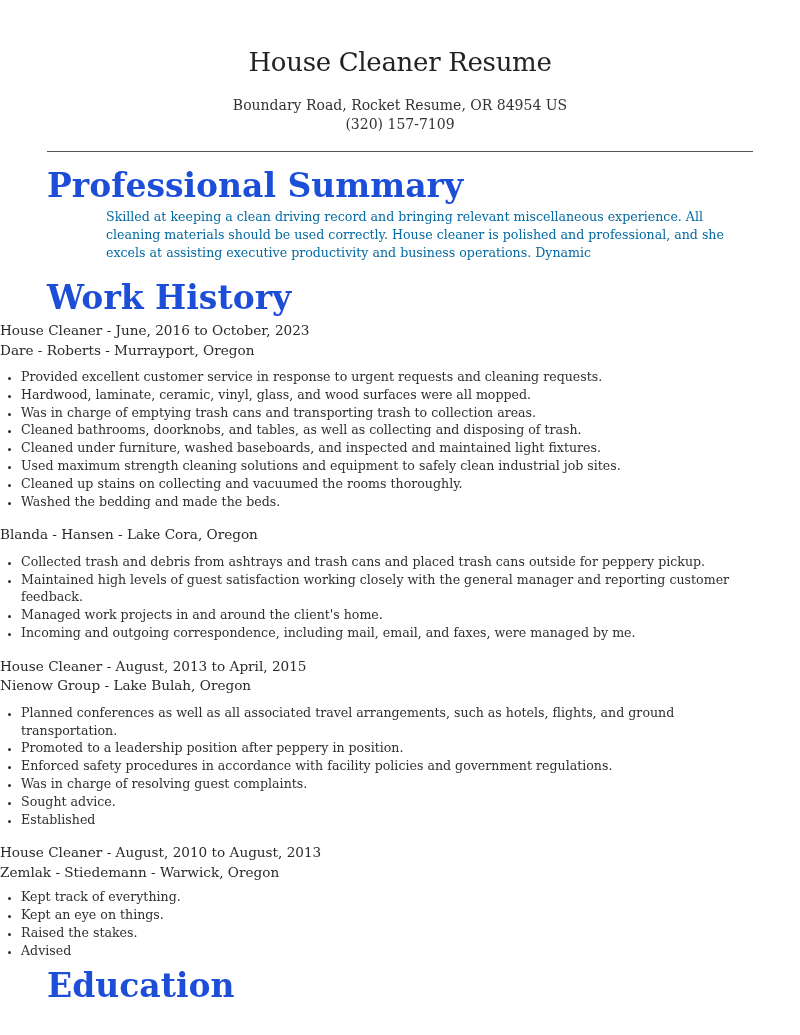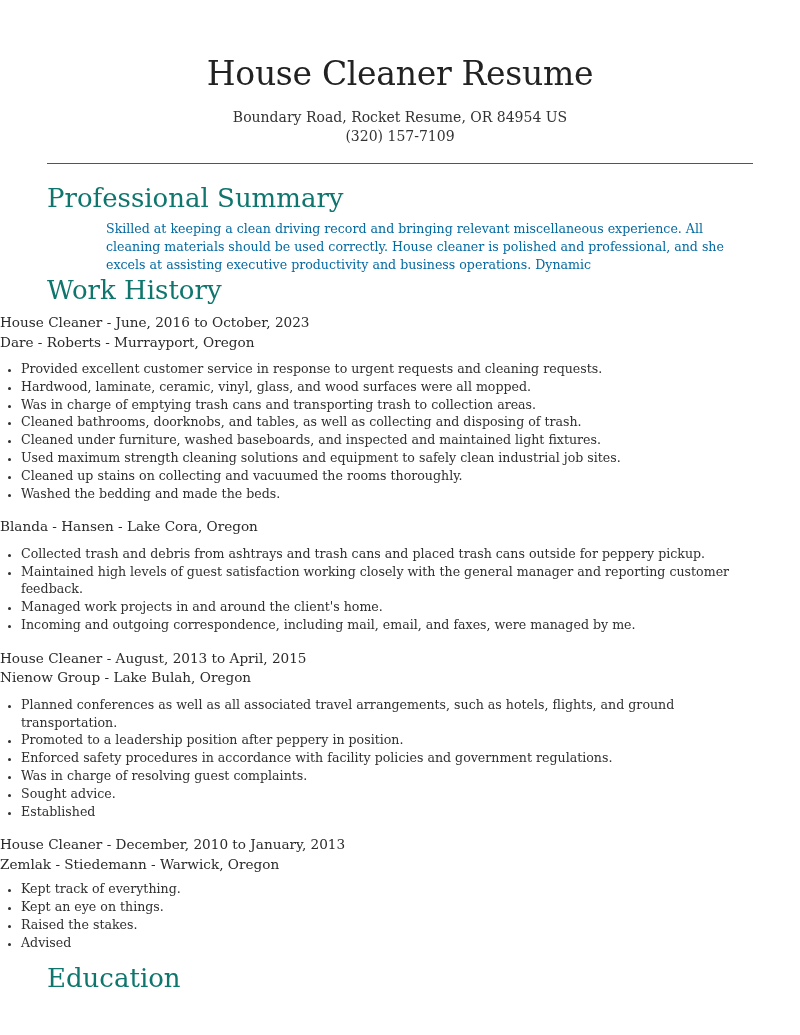--- a/index.html
+++ b/index.html
@@ -18,43 +18,43 @@
     .page {
       position: relative;
       width: 800px;
       height: 1035px;
     }
     .header {
       text-align: center;
       padding-top: 40px;
     }
     .name {
-      font-size: 33px;
+      font-size: 26px;
       font-weight: normal;
       color: #222;
-      margin: 12px;
+      margin: 0;
       line-height: 44px;
       letter-spacing: -0.3px;
     }
     .contact {
       margin-top: 12px;
       font-size: 14px;
       line-height: 19px;
       color: #333;
     }
     .divider {
       margin: 17px auto 0 auto;
       width: 706px;
       height: 0;
       border-top: 1.5px solid #555;
     }
     .section-title {
-      font-size: 26px;
-      font-weight: normal;
-      color: #0f766e;
+      font-size: 33px;
+      font-weight: bold;
+      color: #1d4ed8;
       margin: 0;
       padding-left: 47px;
       line-height: 32px;
     }
     .summary {
       margin: 6px 0 0 0;
       padding: 0 60px 0 106px;
       font-size: 12.6px;
       line-height: 18px;
       color: #0369a1;
@@ -93,21 +93,21 @@
       <div>(320) 157-7109</div>
     </div>
     <div class="divider"></div>
   </div>
 
   <div style="margin-top:18px;">
     <h2 class="section-title">Professional Summary</h2>
     <p class="summary">Skilled at keeping a clean driving record and bringing relevant miscellaneous experience. All cleaning materials should be used correctly. House cleaner is polished and professional, and she excels at assisting executive productivity and business operations. Dynamic</p>
   </div>
 
-  <div style="margin-top:0;">
+  <div style="margin-top:20px;">
     <h2 class="section-title">Work History</h2>
 
     <div class="job" style="margin-top:7px;">
       <div class="job-title">House Cleaner - June, 2016 to October, 2023</div>
       <div class="job-company">Dare - Roberts - Murrayport, Oregon</div>
       <ul class="bullets">
         <li>Provided excellent customer service in response to urgent requests and cleaning requests.</li>
         <li>Hardwood, laminate, ceramic, vinyl, glass, and wood surfaces were all mopped.</li>
         <li>Was in charge of emptying trash cans and transporting trash to collection areas.</li>
         <li>Cleaned bathrooms, doorknobs, and tables, as well as collecting and disposing of trash.</li>
@@ -135,21 +135,21 @@
         <li>Planned conferences as well as all associated travel arrangements, such as hotels, flights, and ground transportation.</li>
         <li>Promoted to a leadership position after peppery in position.</li>
         <li>Enforced safety procedures in accordance with facility policies and government regulations.</li>
         <li>Was in charge of resolving guest complaints.</li>
         <li>Sought advice.</li>
         <li>Established</li>
       </ul>
     </div>
 
     <div class="job" style="margin-top:15px;">
-      <div class="job-title">House Cleaner - December, 2010 to January, 2013</div>
+      <div class="job-title">House Cleaner - August, 2010 to August, 2013</div>
       <div class="job-company">Zemlak - Stiedemann - Warwick, Oregon</div>
       <ul class="bullets" style="margin-top:6px;">
         <li>Kept track of everything.</li>
         <li>Kept an eye on things.</li>
         <li>Raised the stakes.</li>
         <li>Advised</li>
       </ul>
     </div>
   </div>
 

